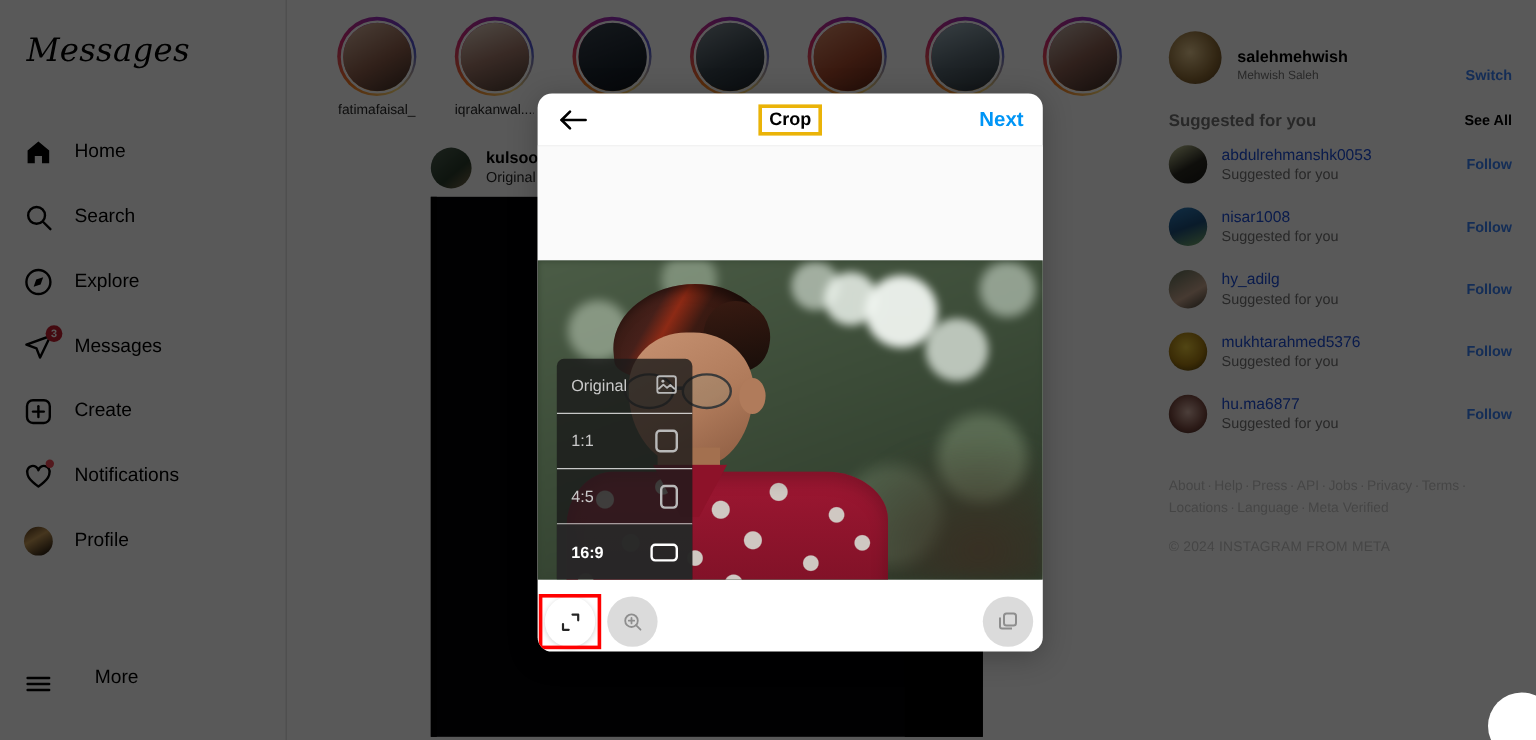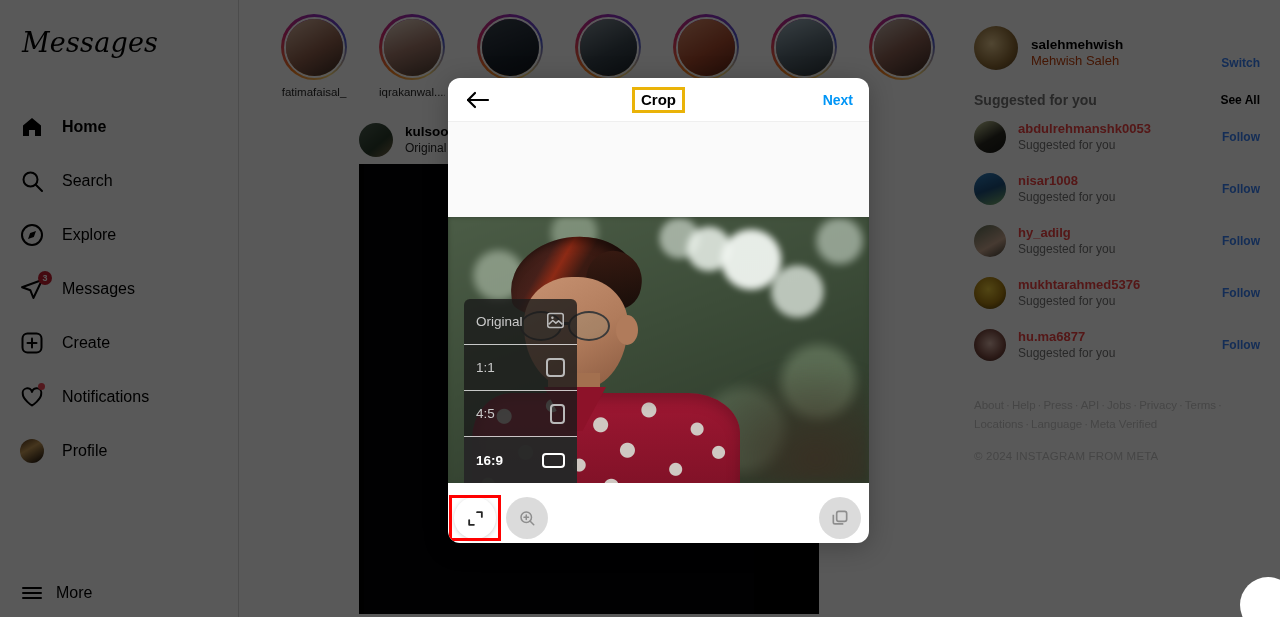--- a/index.html
+++ b/index.html
@@ -15,29 +15,29 @@
   
   #leftnav{ width:239px; height:617px; background:#fff; border-right:1px solid #dbdbdb;
             flex:0 0 239px; position:relative; }
   .logo{ font-family:"DejaVu Serif", serif; font-size:27px; font-style:italic;
          font-weight:400; letter-spacing:.2px; padding:27px 0 0 22px; color:#000; }
   .navlist{ margin-top:42px; }
   .navitem{ display:flex; align-items:center; height:54px; padding-left:19px; gap:17px; cursor:pointer; }
   .navicon{ width:26px; height:26px; position:relative; flex:0 0 26px;
             display:flex; align-items:center; justify-content:center; }
   .navlabel{ font-size:16px; color:#000; line-height:1; }
-  .navitem.active .navlabel{ font-weight:bold; }
+  .navitem.active .navlabel{ font-weight:normal; }
   .navicon svg{ display:block; }
   .badge{ position:absolute; top:-5px; right:-7px; background:#c21f30; color:#fff;
           font-size:9px; min-width:14px; height:14px; border-radius:7px;
           display:flex; align-items:center; justify-content:center; font-weight:bold; padding:0 3px;}
   .dot{ position:absolute; top:-1px; right:0px; width:7px; height:7px; border-radius:50%; background:#ed4956; }
   .avatar-nav{ width:24px; height:24px; border-radius:50%; overflow:hidden;
                background:linear-gradient(150deg,#6b4a25 10%,#c79a57 40%,#3a2a18 85%); }
-  .more{ position:absolute; bottom:1px; left:19px; display:flex; align-items:center; gap:11px; height:46px; cursor:pointer;}
+  .more{ position:absolute; bottom:14px; left:19px; display:flex; gap:34px; height:46px; cursor:pointer;}
 
   
   #center{ flex:1; position:relative; overflow:hidden; }
   #stories{ display:flex; gap:32px; padding:14px 0 0 42px; }
   .story{ width:66px; flex:0 0 66px; text-align:center; cursor:pointer; }
   .ring{ width:66px; height:66px; border-radius:50%; padding:2.5px;
          background:conic-gradient(from 150deg,#feda75,#fa7e1e,#d62976,#962fbf,#4f5bd5,#feda75);
          position:relative; }
   .ring .inner{ width:100%; height:100%; border-radius:50%; border:2px solid #fff; overflow:hidden; background:#888; }
   .ring .inner .ph{ width:100%; height:100%; }
@@ -65,48 +65,48 @@
   .rav{ width:44px; height:44px; border-radius:50%; flex:0 0 44px; overflow:hidden; }
   .rav.a1{ background:radial-gradient(circle at 40% 40%,#e7c98f,#8d6b36 60%,#4a3316); }
   .rav.a2{ background:linear-gradient(150deg,#c9cf9a,#2b2a22 55%,#171713); }
   .rav.a3{ background:linear-gradient(160deg,#2f7fbe,#1d4e7a 50%,#7ab06a); }
   .rav.a4{ background:linear-gradient(150deg,#5b6b55,#caa78f 60%,#3d3a30); }
   .rav.a5{ background:radial-gradient(circle at 45% 38%,#e8c73a,#a97e13 55%,#3a2b07); }
   .rav.a6{ background:radial-gradient(circle at 50% 45%,#d9b3a6,#7b4a41 60%,#2e1b17); }
   .rav.sm{ width:32px; height:32px; flex:0 0 32px; }
   .acct-txt{ flex:1; min-width:0; }
   .acct-name{ font-size:13.5px; font-weight:bold; color:#000; line-height:1.3; }
-  .acct-sub{ font-size:13px; color:#c2410c; line-height:1.3; }
+  .acct-sub{ font-size:10px; color:#737373; line-height:1.3; }
   .lnk{ font-size:12px; font-weight:bold; color:#3b82f6; cursor:pointer; }
   .sugg-head{ display:flex; align-items:center; justify-content:space-between; margin-top:22px; }
   .sugg-title{ font-size:14px; font-weight:600; color:#737373; }
   .see-all{ font-size:12px; font-weight:bold; color:#000; cursor:pointer; }
   .sugg-row{ display:flex; align-items:center; gap:12px; height:46px; margin-top:6px;}
-  .sugg-name{ font-size:13px; font-weight:bold; color:#ef4444; line-height:1.3; }
+  .sugg-name{ font-size:13px; font-weight:normal; color:#1d4ed8; line-height:1.3; }
   .sugg-sub{ font-size:12px; color:#737373; line-height:1.3; }
   #footer{ margin-top:28px; }
   .fl{ font-size:11.5px; color:#c7c7c7; line-height:19px; }
   .fl span{ cursor:pointer; }
   .sep{ padding:0 2px; }
   .copy{ font-size:11.5px; color:#c7c7c7; margin-top:16px; letter-spacing:.2px; }
 
   
   #dim{ position:absolute; inset:0; background:rgba(0,0,0,.65); }
 
   
   #modal{ position:absolute; left:448px; top:78px; width:421px; height:465px;
           background:#fff; border-radius:12px; overflow:hidden;
           box-shadow:0 4px 24px rgba(0,0,0,.25); }
   .m-head{ height:44px; display:flex; align-items:center; justify-content:space-between;
            padding:0 16px; border-bottom:1px solid #efefef; position:relative; }
   .m-title{ position:absolute; left:0; right:0; text-align:center; font-size:15px;
             font-weight:600; color:#000; pointer-events:none; }
   .m-title b{ display:inline-block; padding:1px 6px 2px; border:3px solid #eab308;
               font-weight:600; background:#fff; }
-  .m-next{ font-size:14px; font-weight:600; color:#0095f6; cursor:pointer; z-index:2; }
+  .m-next{ font-size:17px; font-weight:600; color:#0095f6; cursor:pointer; z-index:2; }
   .m-back{ cursor:pointer; z-index:2; display:flex; align-items:center; }
   .m-blank{ height:95px; background:#fafafa; }
   .m-photo{ height:266px; position:relative; overflow:hidden;
             background:#31402f; }
   
   .bg-foliage{ position:absolute; inset:0;
     background:
       radial-gradient(circle at 72% 16%, rgba(240,245,240,.95) 0 26px, rgba(240,245,240,0) 34px),
       radial-gradient(circle at 62% 12%, rgba(235,242,235,.85) 0 18px, rgba(235,242,235,0) 26px),
       radial-gradient(circle at 83% 28%, rgba(230,238,230,.75) 0 22px, rgba(230,238,230,0) 30px),

